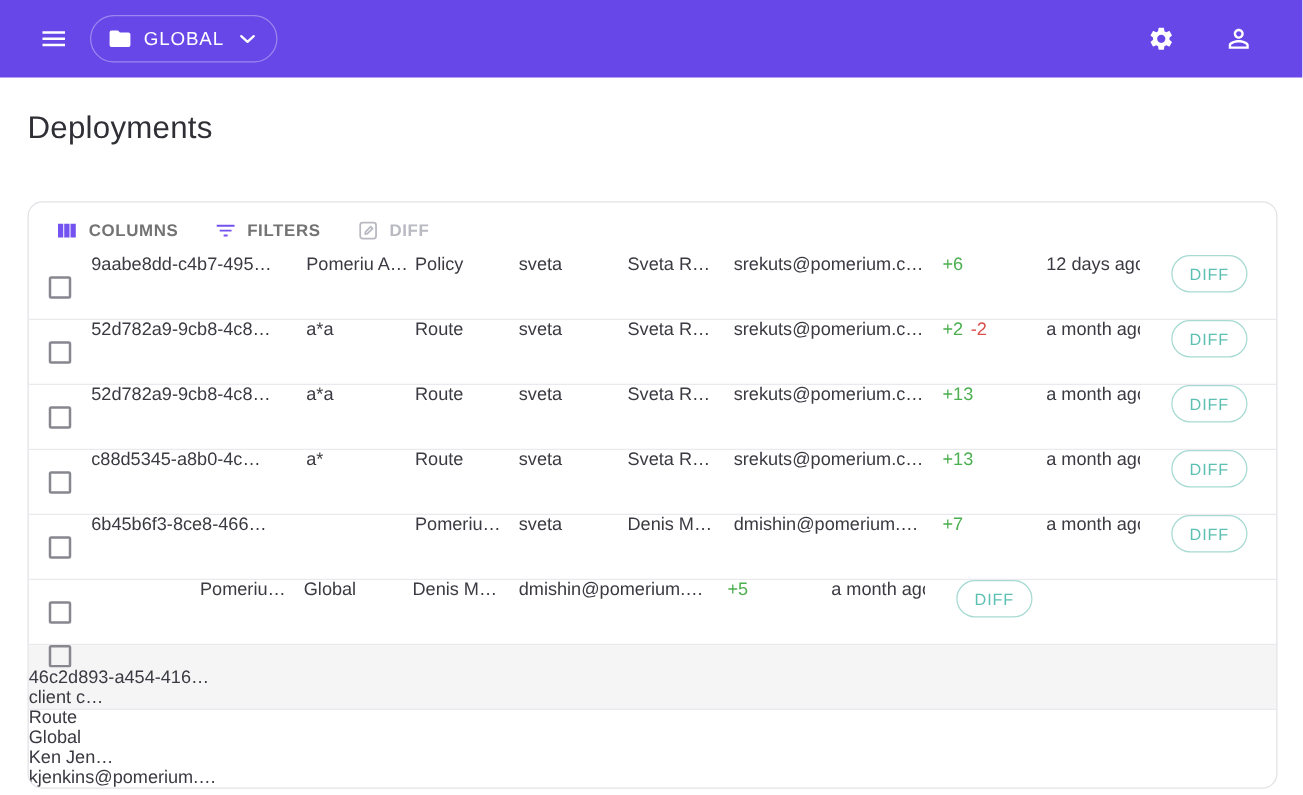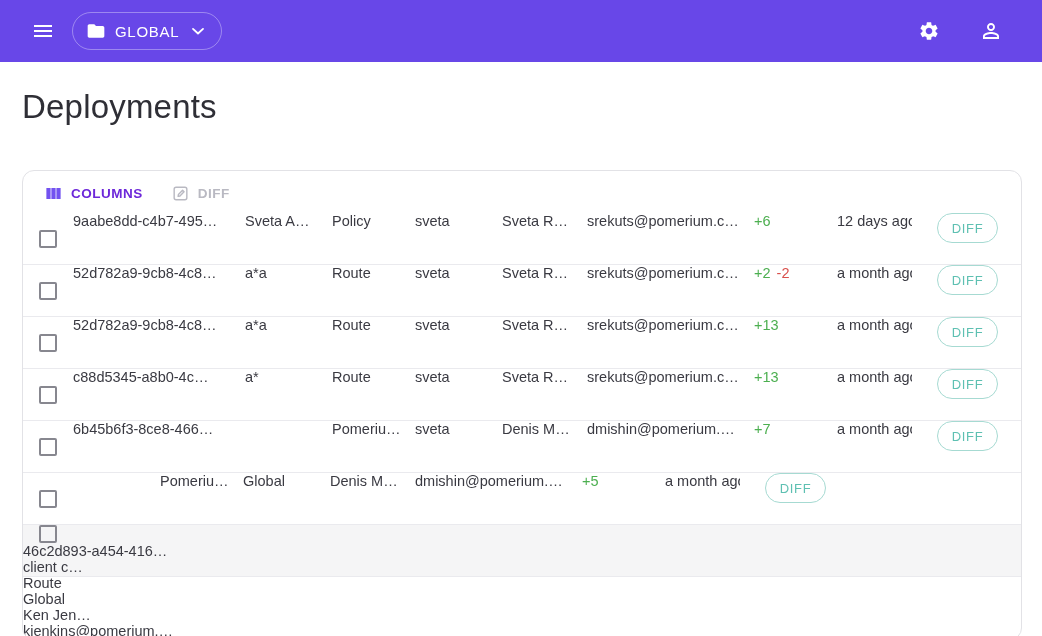--- a/index.html
+++ b/index.html
@@ -12,31 +12,31 @@
   .icon-btn { background: none; border: none; width: 42px; height: 42px; display: flex;
     align-items: center; justify-content: center; cursor: pointer; border-radius: 50%; }
   .chip { display: flex; align-items: center; gap: 9px; height: 38px; margin-left: 8px;
     padding: 0 13px 0 13px; border: 1px solid rgba(255,255,255,0.35); border-radius: 19px;
     background: transparent; color: #ffffff; font-size: 15px; font-weight: 500;
     letter-spacing: 0.7px; cursor: pointer; font-family: inherit; }
   .appbar-spacer { flex: 1; }
   .appbar-right { display: flex; align-items: center; gap: 20px; }
 
   
-  .page-title { font-size: 33px; font-weight: 500; color: #2f2f36; letter-spacing: 0.2px;
+  .page-title { font-size: 25px; font-weight: 500; color: #2f2f36; letter-spacing: 0.2px;
     margin: 26px 0 44px 22px; }
 
   .card { margin-left: 22px; width: 1000px; height: 470px; background: #fff;
     border: 1px solid #e2e2e6; border-radius: 12px; overflow: hidden; }
 
   
   .toolbar { display: flex; align-items: center; height: 42px; padding: 2px 4px 0 10px; gap: 6px; }
   .tbtn { display: flex; align-items: center; gap: 8px; border: none; background: none;
     cursor: pointer; padding: 6px 11px; border-radius: 5px; font-size: 13.5px; font-weight: 600;
-    letter-spacing: 0.5px; color: #6d28d9; font-family: inherit; }
+    letter-spacing: 0.5px; color: #737373; font-family: inherit; }
   .tbtn svg { width: 19px; height: 19px; }
   .tbtn.disabled { color: #b9b9c2; cursor: default; }
 
   
   .thead { display: flex; align-items: center; height: 51px; border-bottom: 1px solid #e6e6ea; }
   .trow  { display: flex; height: 52px; border-bottom: 1px solid #eaeaee; }
   .trow.highlight { background: #f5f5f6; flex-direction: column; }
   .cell { padding-right: 10px; font-size: 14.5px; color: #3a3a42; white-space: nowrap;
     overflow: hidden; }
   .hcell { font-weight: 600; color: #27272e; cursor: pointer; }
@@ -99,37 +99,43 @@
   <h1 class="page-title">Deployments</h1>
 
   <section class="card">
     <div class="toolbar">
       <button class="tbtn">
         <svg viewBox="0 0 24 24" fill="#7352f0">
             <path d="M14.67 5v14H9.33V5h5.34zm1 14H21V5h-5.33v14zm-7.34 0V5H3v14h5.33z"></path>
           </svg>
         <span>COLUMNS</span>
       </button>
+      <button class="tbtn">
+        <svg viewBox="0 0 24 24" fill="#7352f0">
+            <path d="M10 18h4v-2h-4v2zM3 6v2h18V6H3zm3 7h12v-2H6v2z"></path>
+          </svg>
+        <span>FILTERS</span>
+      </button>
       <button class="tbtn disabled">
         <svg viewBox="0 0 24 24" fill="none" stroke="#b9b9c2" stroke-width="1.8" stroke-linejoin="round">
             <rect x="4" y="4" width="16" height="16" rx="2.5"></rect>
             <path d="M9 15.5l.4-2.3 5.2-5.2 1.9 1.9-5.2 5.2z"></path>
           </svg>
         <span>DIFF</span>
       </button>
     </div>
 
     <div>
       <div id="tbody">
           <div class="trow">
             <div class="cell c-check">
               <span class="checkbox"></span>
             </div>
             <div class="cell c-resource">9aabe8dd-c4b7-495…</div>
-            <div class="cell c-name">Sveta A…</div>
+            <div class="cell c-name">Pomeriu A…</div>
             <div class="cell c-type">Policy</div>
             <div class="cell c-namespace">sveta</div>
             <div class="cell c-changed">Sveta R…</div>
             <div class="cell c-email">srekuts@pomerium.c…</div>
             <div class="cell c-diff"><span class="diff-add">+6</span></div>
             <div class="cell c-date">12 days ago</div>
             <div class="cell c-actions">
               <button class="pill">DIFF</button>
             </div>
           </div>

